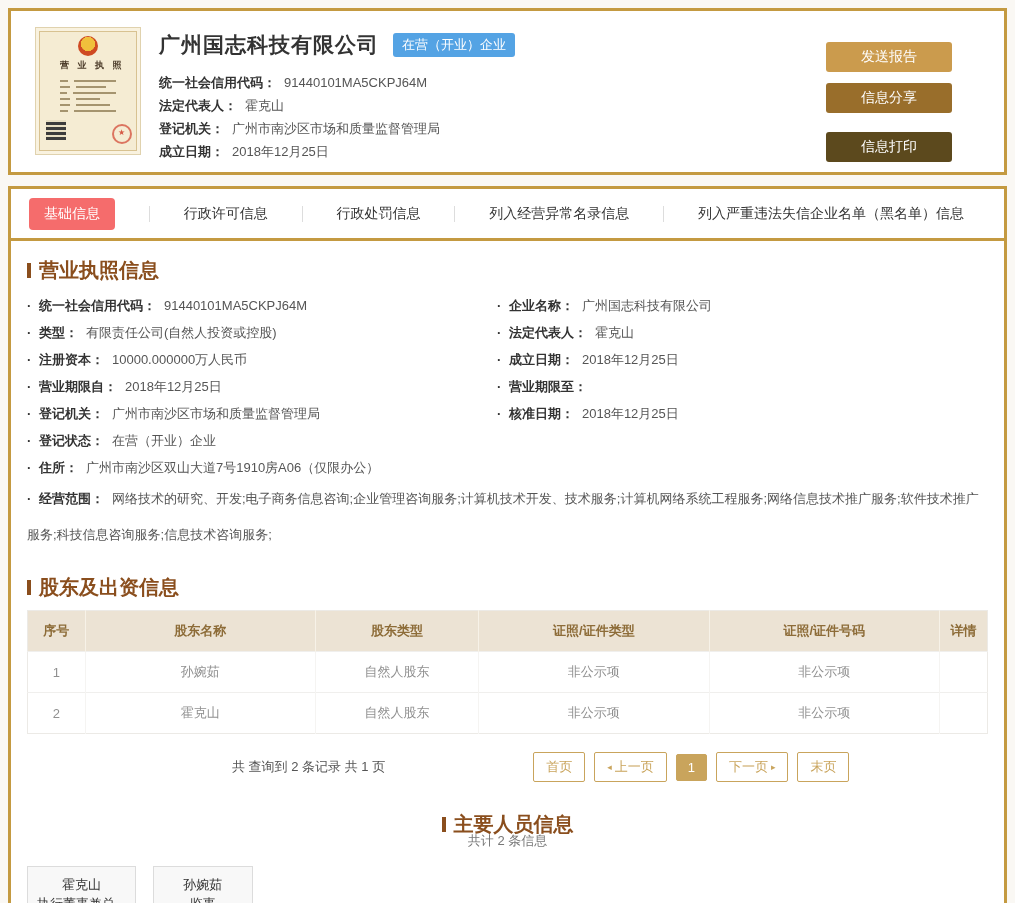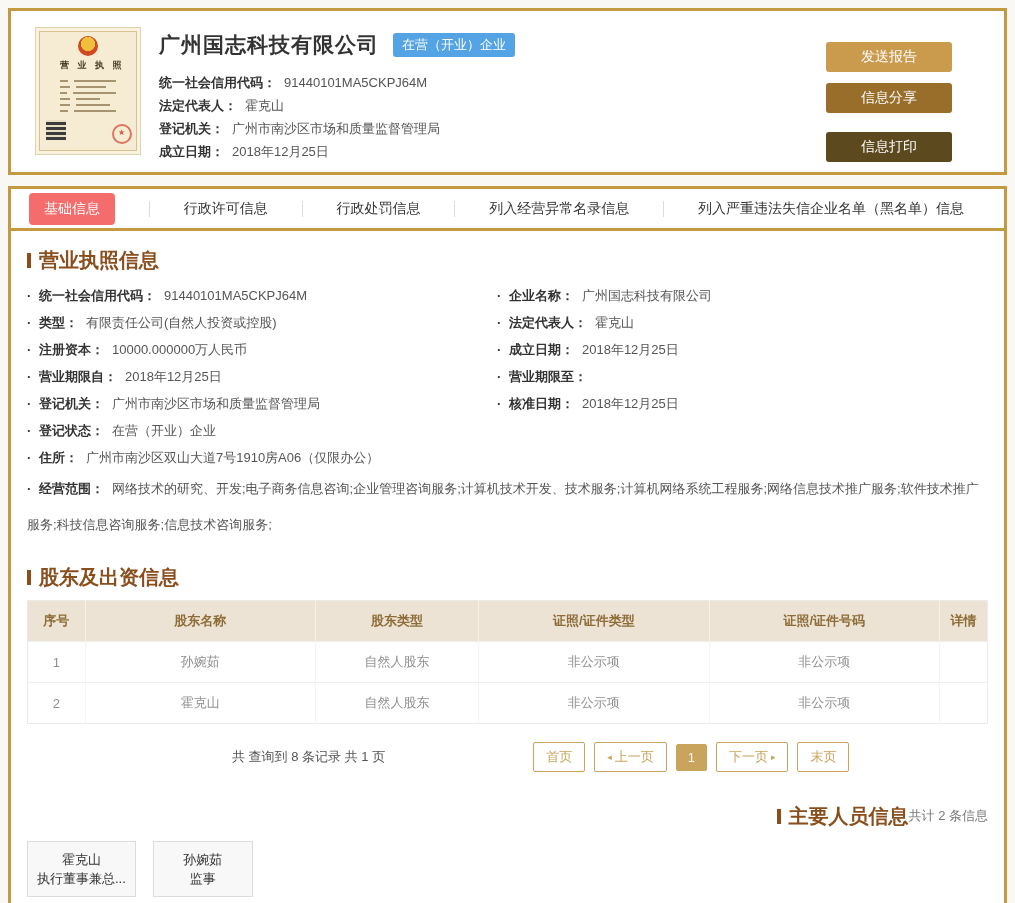--- a/index.html
+++ b/index.html
@@ -35,21 +35,21 @@
   .hfield b { color:#333; margin-right:8px; }
 
   .header-actions { width:162px; padding-top:15px; flex-shrink:0; }
   .hbtn { display:block; width:126px; height:30px; border:none; border-radius:3px; color:#fff;
     font-size:14px; margin-bottom:11px; cursor:pointer; font-family:inherit; }
   .hbtn-1 { background:#cb9b4d; }
   .hbtn-2 { background:#996e2b; }
   .hbtn-3 { background:#5c491d;margin-top:19px; }
 
   
-  .tabs { display:flex; align-items:center; justify-content:space-between; height:42px;
+  .tabs { display:flex; align-items:center; justify-content:space-between; height:52px;
     padding:0 40px 0 18px; border-bottom:3px solid #c49a41; }
   .tab { font-size:14px; color:#333; cursor:pointer; white-space:nowrap; }
   .tab-active { background:#f56c6c; color:#fff; padding:7px 15px; border-radius:4px; font-size:14px; }
   .tab-divider { width:1px; height:16px; background:#ddd; }
 
   .content { padding:22px 16px 20px 16px; }
 
   .section-title { font-size:20px; font-weight:bold; color:#8a4e1d;
     border-left:4px solid #8a4e1d; padding-left:8px; line-height:15px; }
 
@@ -74,21 +74,21 @@
   .pagination-row { display:flex; align-items:center; margin-top:17px; height:32px; }
   .pg-summary { margin-left:205px; color:#555; font-size:13px; }
   .pg-buttons { margin-left:148px; display:flex; gap:9px; align-items:center; }
   .pg-btn { border:1px solid #c9a45c; color:#c9a45c; background:#fff; font-size:13px;
     padding:5px 12px; border-radius:2px; cursor:pointer; font-family:inherit; display:flex; align-items:center; gap:3px; }
   .pg-btn .arrow { font-size:9px; }
   .pg-btn-active { background:#c9a45c; color:#fff; border-color:#c9a45c; padding:5px 11px; }
 
   
   .mem-section { margin-top:34px; }
-  .mem-head { display:flex; justify-content:flex-end; align-items:center; }
+  .mem-head { display:flex; justify-content:flex-end; align-items:center;flex-direction:column; }
   .mem-count { color:#777; font-size:13px; }
   .mem-cards { display:flex; gap:17px; margin-top:16px; }
   .mem-card { min-width:100px; max-width:110px; background:#f8f8f8; border:1px solid #dcdcdc;
     text-align:center; padding:8px 9px; cursor:pointer; }
   .mem-name { font-size:13px; color:#333; line-height:19px; }
   .mem-role { font-size:13px; color:#333; line-height:19px; white-space:nowrap; overflow:hidden; }
 </style>
 </head>
 <body>
 
@@ -257,21 +257,21 @@
             <td>霍克山</td>
             <td>自然人股东</td>
             <td>非公示项</td>
             <td>非公示项</td>
             <td></td>
           </tr>
         </tbody>
       </table>
 
       <div class="pagination-row">
-        <span class="pg-summary">共 查询到 8 条记录 共 1 页</span>
+        <span class="pg-summary">共 查询到 2 条记录 共 1 页</span>
         <div class="pg-buttons">
           <button class="pg-btn">
             <span>首页</span>
           </button>
           <button class="pg-btn">
             <span class="arrow">◂</span>
             <span>上一页</span>
           </button>
           <button class="pg-btn pg-btn-active">1</button>
           <button class="pg-btn">

